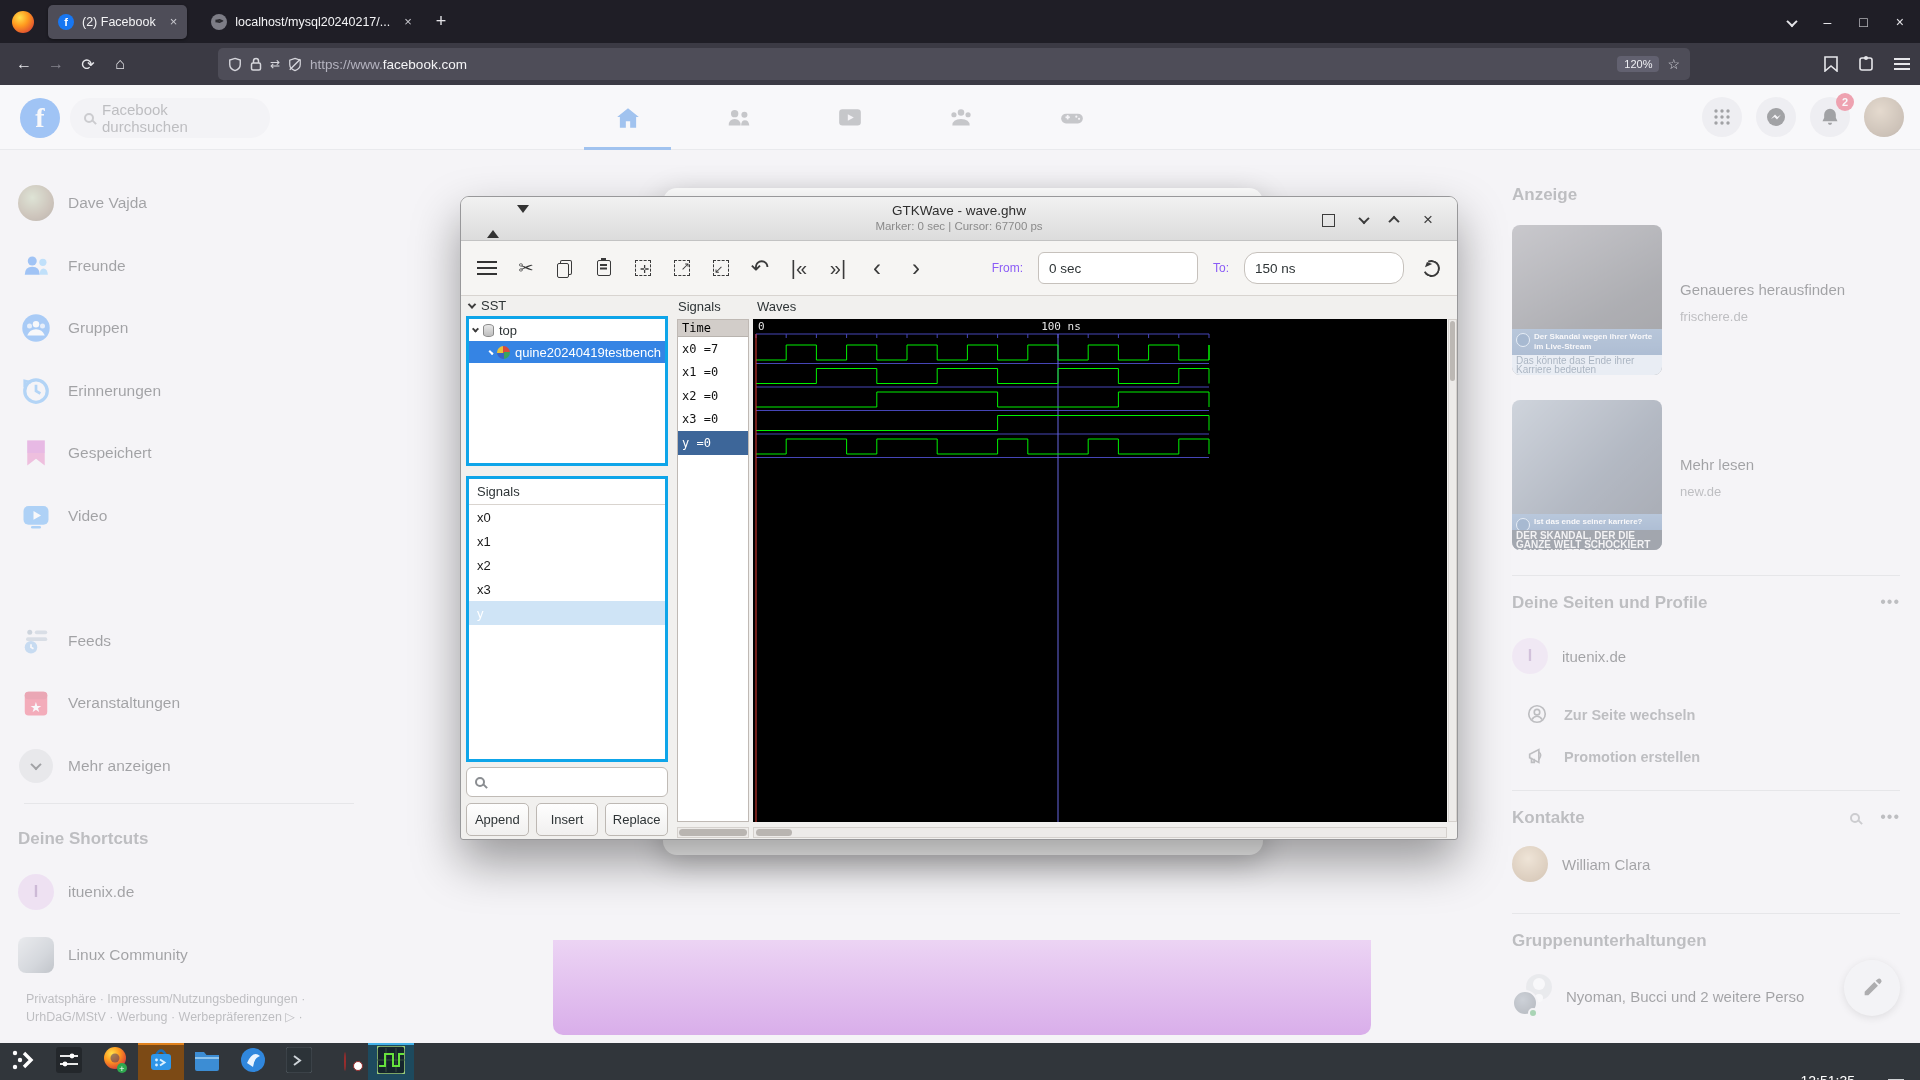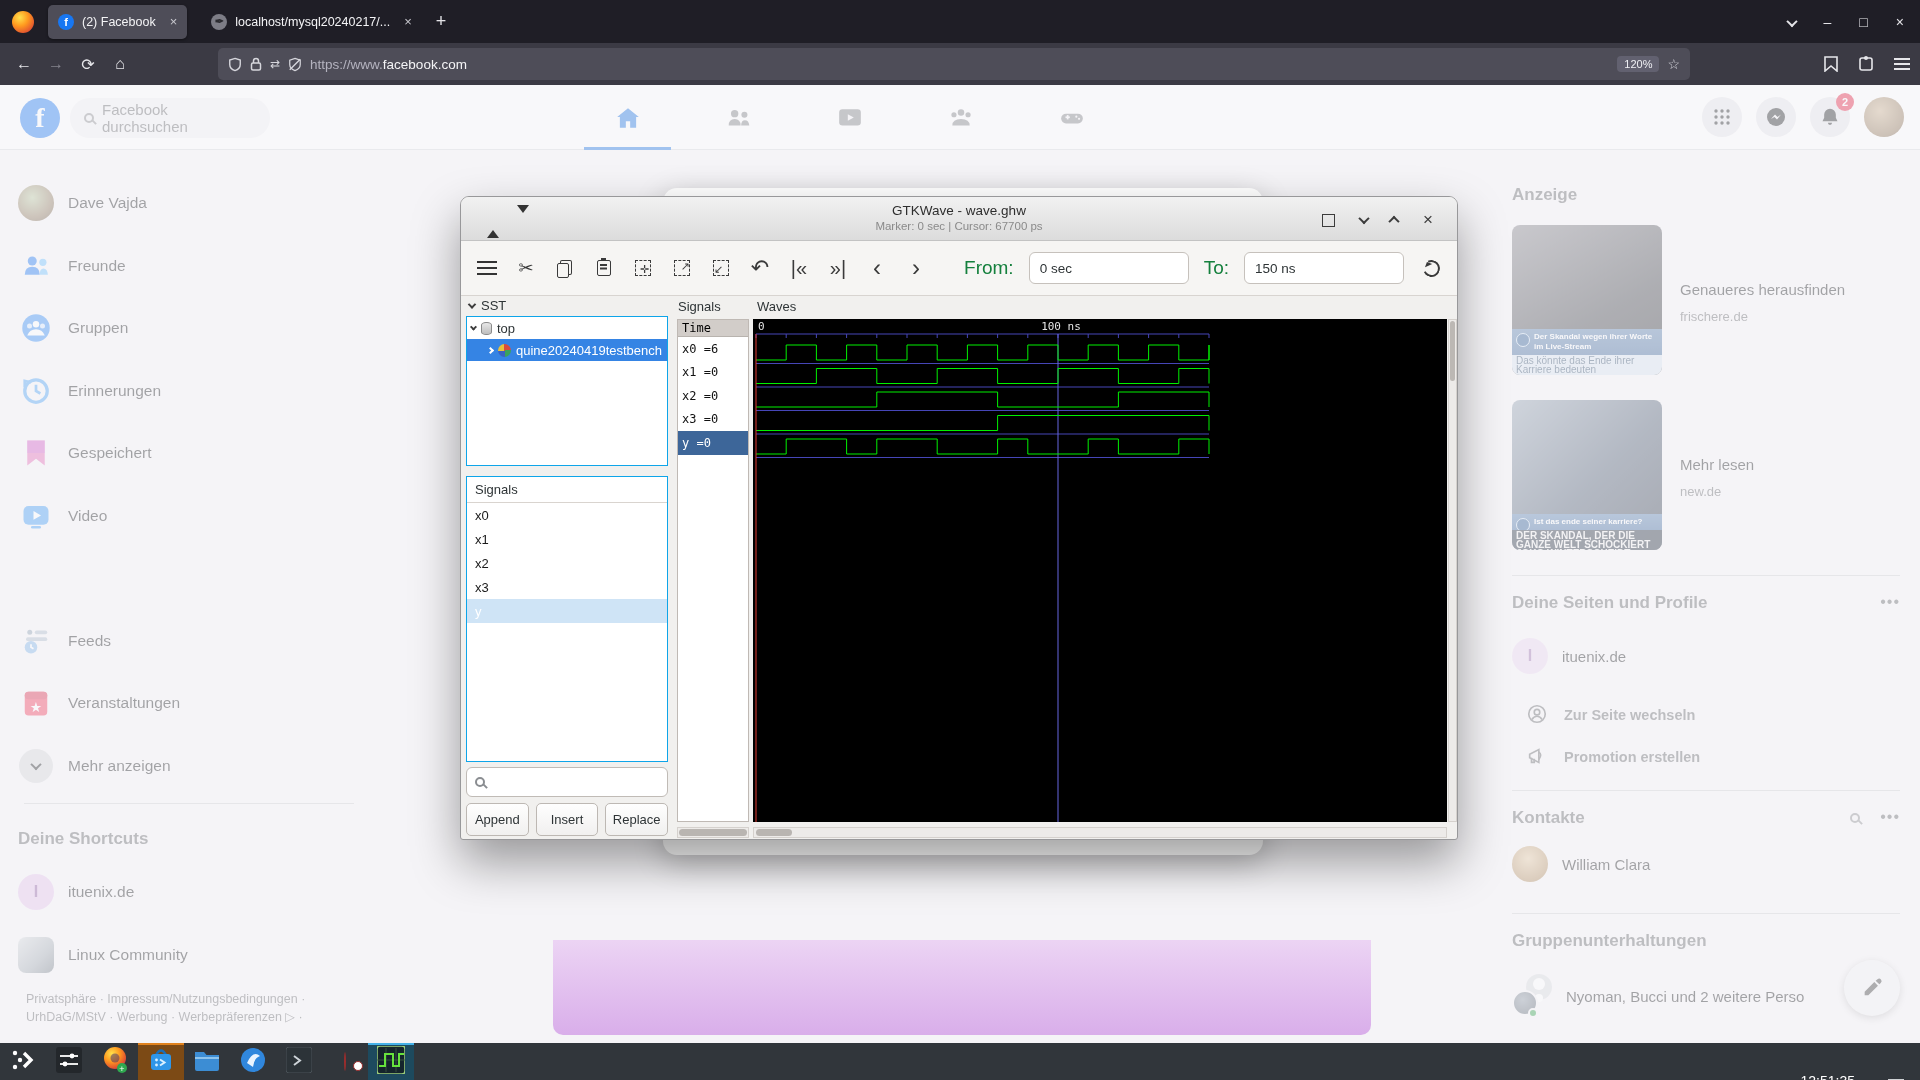--- a/index.html
+++ b/index.html
@@ -147,26 +147,26 @@
   .hamb2 { width:20px; height:14px; border-top:2.5px solid #333; border-bottom:2.5px solid #333; position:relative; }
   .hamb2::after { content:''; position:absolute; left:0; top:3.5px; width:20px; height:2.5px; background:#333; }
   .dupe { width:12px; height:15px; border:1.6px solid #3a3a3a; border-radius:2px; position:relative; background:#f6f5f3; box-shadow:3px -3px 0 -1px #f6f5f3, 3px -3px 0 0 #3a3a3a; transform:translate(-2px,2px); }
   .clipb { width:14px; height:16px; border:1.6px solid #3a3a3a; border-radius:2px; position:relative; }
   .clipb::before { content:''; position:absolute; left:3px; top:-3px; width:5px; height:3px; background:#3a3a3a; }
   .clipb::after { content:''; position:absolute; left:2px; top:3px; width:7px; height:1.5px; background:#3a3a3a; box-shadow:0 3.5px 0 #3a3a3a; }
   .dsq { width:16px; height:16px; border:1.6px dashed #3a3a3a; position:relative; font-size:10px; }
   .dsq span { position:absolute; font-size:11px; color:#3a3a3a; }
   .gw-field { height:32px; border:1px solid #c6c1bc; border-radius:6px; background:#fff; font-size:13.5px;
               color:#2e3436; padding:0 10px; font-family:"Liberation Sans",sans-serif; }
-  .gw-label { font-size:19px; color:#15803d; }
+  .gw-label { font-size:12px; color:#8b5cf6; }
   .ring { width:17px; height:17px; border:2.2px solid #3a3a3a; border-radius:50%; border-left-color:transparent;
           position:relative; transform:rotate(20deg); }
   .ring::after { content:''; position:absolute; left:-4px; top:-2px; border:4px solid transparent; border-right-color:#3a3a3a; transform:rotate(45deg); }
 
-  .gw-panel { position:absolute; background:#fff; border:1px solid #0ea5e9; }
+  .gw-panel { position:absolute; background:#fff; border:3px solid #0ea5e9; }
   .gw-sstlabel { position:absolute; left:8px; top:101px; font-size:13px; color:#2e3436; display:flex; gap:6px; align-items:center; }
   #gw-tree { left:5px; top:119px; width:202px; height:150px; }
   .tree-row { height:22px; display:flex; align-items:center; gap:5px; font-size:13px; color:#2e3436;
               padding:0 4px; white-space:nowrap; overflow:hidden; }
   .tree-row.sel { background:#3584e4; color:#fff; }
   .cyl { width:11px; height:13px; background:linear-gradient(#e8e8e8,#bdbdbd); border:1px solid #8a8a8a;
          border-radius:5px/3px; flex:none; }
   .ghwdot { width:13px; height:13px; border-radius:50%; flex:none;
             background:conic-gradient(#d94a3c 0 90deg,#3aa35c 90deg 180deg,#3a62c2 180deg 270deg,#e8c13a 270deg 360deg); }
   #gw-sigframe { left:5px; top:279px; width:202px; height:286px; }
@@ -583,21 +583,21 @@
           </span>
         </span>
       <span class="ticon" style="font-size:22px">↶</span>
       <span class="ticon" style="font-size:20px">|«</span>
       <span class="ticon" style="font-size:20px">»|</span>
       <span class="ticon" style="font-size:24px">‹</span>
       <span class="ticon" style="font-size:24px">›</span>
       <span class="gw-label" style="margin-left:auto">From:</span>
       <input class="gw-field" style="width: 160px;" readonly="" value="0 sec">
       <span class="gw-label">To:</span>
-      <input class="gw-field" style="width: 160px;" readonly="" value="150 ns">
+      <input class="gw-field" style="width: 160px; border-radius: 13px;" readonly="" value="150 ns">
       <span class="ticon">
           <span class="ring"></span>
         </span>
     </div>
 
     <div class="gw-sstlabel">
       <span class="chev down" style="width:6px;height:6px"></span>
       <span>SST</span>
     </div>
     <div class="gw-panel" id="gw-tree">
@@ -632,21 +632,21 @@
         <button class="gw-btn">Append</button>
         <button class="gw-btn">Insert</button>
         <button class="gw-btn">Replace</button>
       </div>
 
     <span class="gw-paneltitle" style="left:217px">Signals</span>
     <span class="gw-paneltitle" style="left:296px">Waves</span>
 
     <div id="gw-names">
         <div class="name-hdr">Time</div>
-        <div class="name-row" style="height: 23.5px;">x0 =6</div>
+        <div class="name-row" style="height: 23.5px;">x0 =7</div>
         <div class="name-row" style="height: 23.5px;">x1 =0</div>
         <div class="name-row" style="height: 23.5px;">x2 =0</div>
         <div class="name-row" style="height: 23.5px;">x3 =0</div>
         <div class="name-row sel" style="height: 23.5px;">y =0</div>
       </div>
     <div id="gw-wavepanel"><svg width="694" height="503">
           <line x1="3" y1="15" x2="456" y2="15" stroke="#4646b8" stroke-width="1"></line>
           <line x1="3" y1="15" x2="3" y2="19" stroke="#4646b8" stroke-width="1"></line>
           <line x1="33.2" y1="15" x2="33.2" y2="19" stroke="#4646b8" stroke-width="1"></line>
           <line x1="63.4" y1="15" x2="63.4" y2="19" stroke="#4646b8" stroke-width="1"></line>

